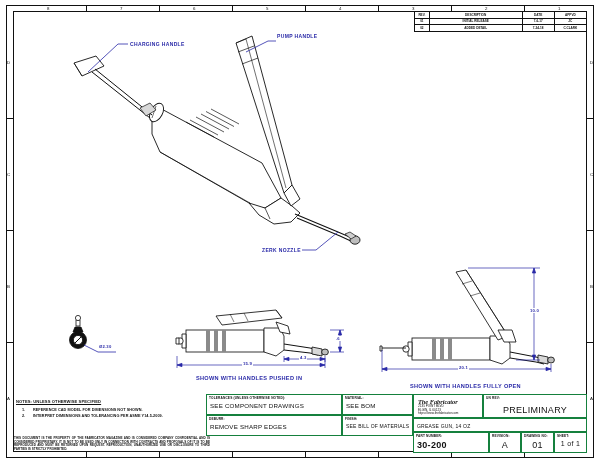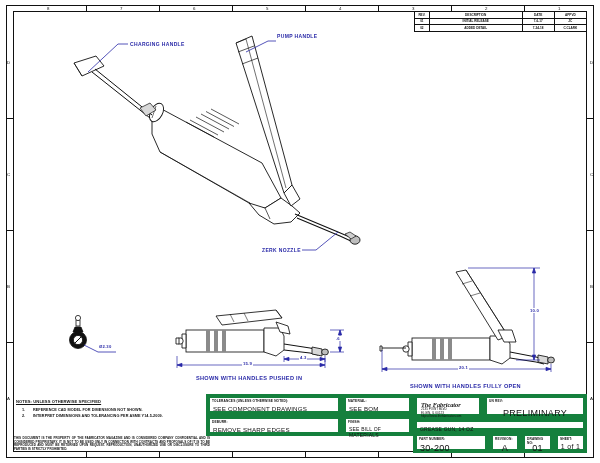--- a/index.html
+++ b/index.html
@@ -16,21 +16,21 @@
   .inner-border{
     position:absolute;left:13px;top:11px;right:13px;bottom:11px;
     border:1px solid #111;
   }
   
   .ztick{position:absolute;background:#111;}
   .zlabel{
     position:absolute;font-size:4.4px;color:#111;font-family:"Liberation Sans",sans-serif;
     letter-spacing:.2px;
   }
-  .tb-cell{position:absolute;box-sizing:border-box;border:4px solid #15803d;background:#fff;}
+  .tb-cell{position:absolute;box-sizing:border-box;border:1px solid #15803d;background:#fff;}
   .fld-label{
     position:absolute;left:2px;top:1px;font-size:3.2px;color:#111;
     letter-spacing:.15px;text-transform:uppercase;font-weight:bold;
   }
   .fld-val{
     position:absolute;left:3px;font-size:6.2px;color:#111;letter-spacing:.2px;
   }
   .fld-val.sm{font-size:5px;}
   .fld-val.big{font-size:9px;letter-spacing:.3px;}
   .fld-val.ctr{left:0;width:100%;text-align:center;}
@@ -384,21 +384,21 @@
       <div class="fld-label">UN Rev:</div>
       <div class="fld-val big ctr" style="top:10px;">PRELIMINARY</div>
     </div>
 
     <div class="tb-cell" style="left:413px;top:418px;width:174px;height:14px;">
       <div class="fld-val sm" style="top:4px;">GREASE GUN, 14 OZ</div>
     </div>
 
     <div class="tb-cell" style="left:413px;top:432px;width:76px;height:21px;">
       <div class="fld-label">PART NUMBER:</div>
-      <div class="fld-val big" style="top:7px;">30-200</div>
+      <div class="fld-val big" style="top:7px;font-weight:bold;">30-200</div>
     </div>
 
     <div class="tb-cell" style="left:489px;top:432px;width:32px;height:21px;">
       <div class="fld-label">REVISION:</div>
       <div class="fld-val big ctr" style="top:7px;">A</div>
     </div>
 
     <div class="tb-cell" style="left:521px;top:432px;width:33px;height:21px;">
       <div class="fld-label">DRAWING NO:</div>
       <div class="fld-val big ctr" style="top:7px;">01</div>

